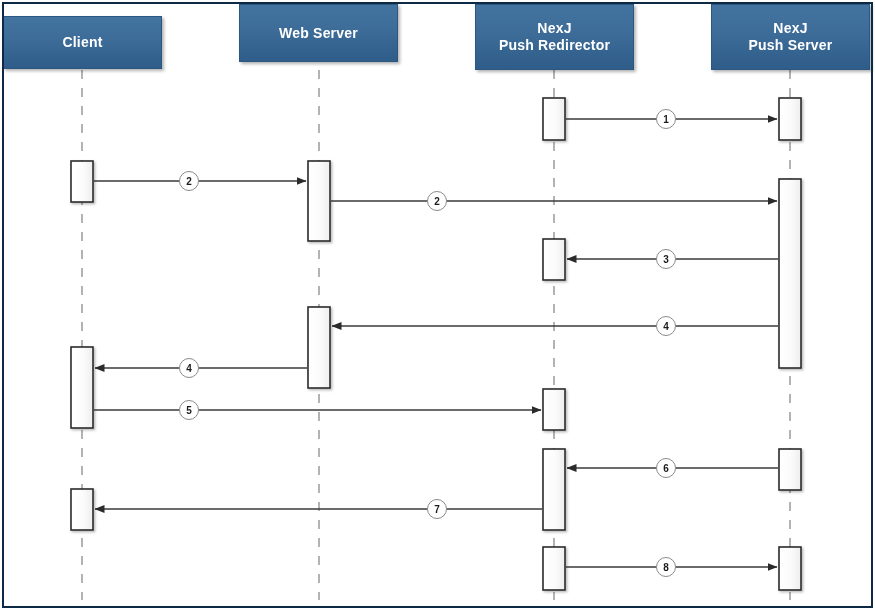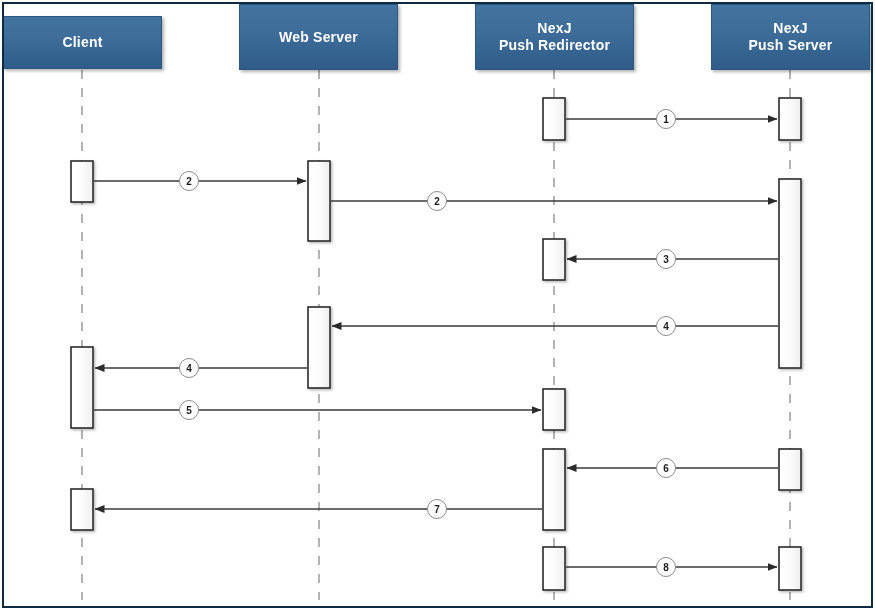--- a/index.html
+++ b/index.html
@@ -180,21 +180,21 @@
             <text x="666" y="567.5" class="seq-num">8</text>
           </g>
         </g>
       </g>
   </svg>
 
   <div id="participants-layer">
       <div class="participant-box" style="left: 3px; top: 16px; width: 159px; height: 53px;">
         <div class="participant-label">Client</div>
       </div>
-      <div class="participant-box" style="left: 239px; top: 4px; width: 159px; height: 66px; justify-content: center;">
+      <div class="participant-box" style="left: 239px; top: 4px; width: 159px; height: 58px; justify-content: center;">
         <div class="participant-label">Web Server</div>
       </div>
       <div class="participant-box" style="left: 475px; top: 4px; width: 159px; height: 66px;">
         <div class="participant-label">NexJ
 Push Redirector</div>
       </div>
       <div class="participant-box" style="left: 711px; top: 4px; width: 159px; height: 66px;">
         <div class="participant-label">NexJ
 Push Server</div>
       </div>

